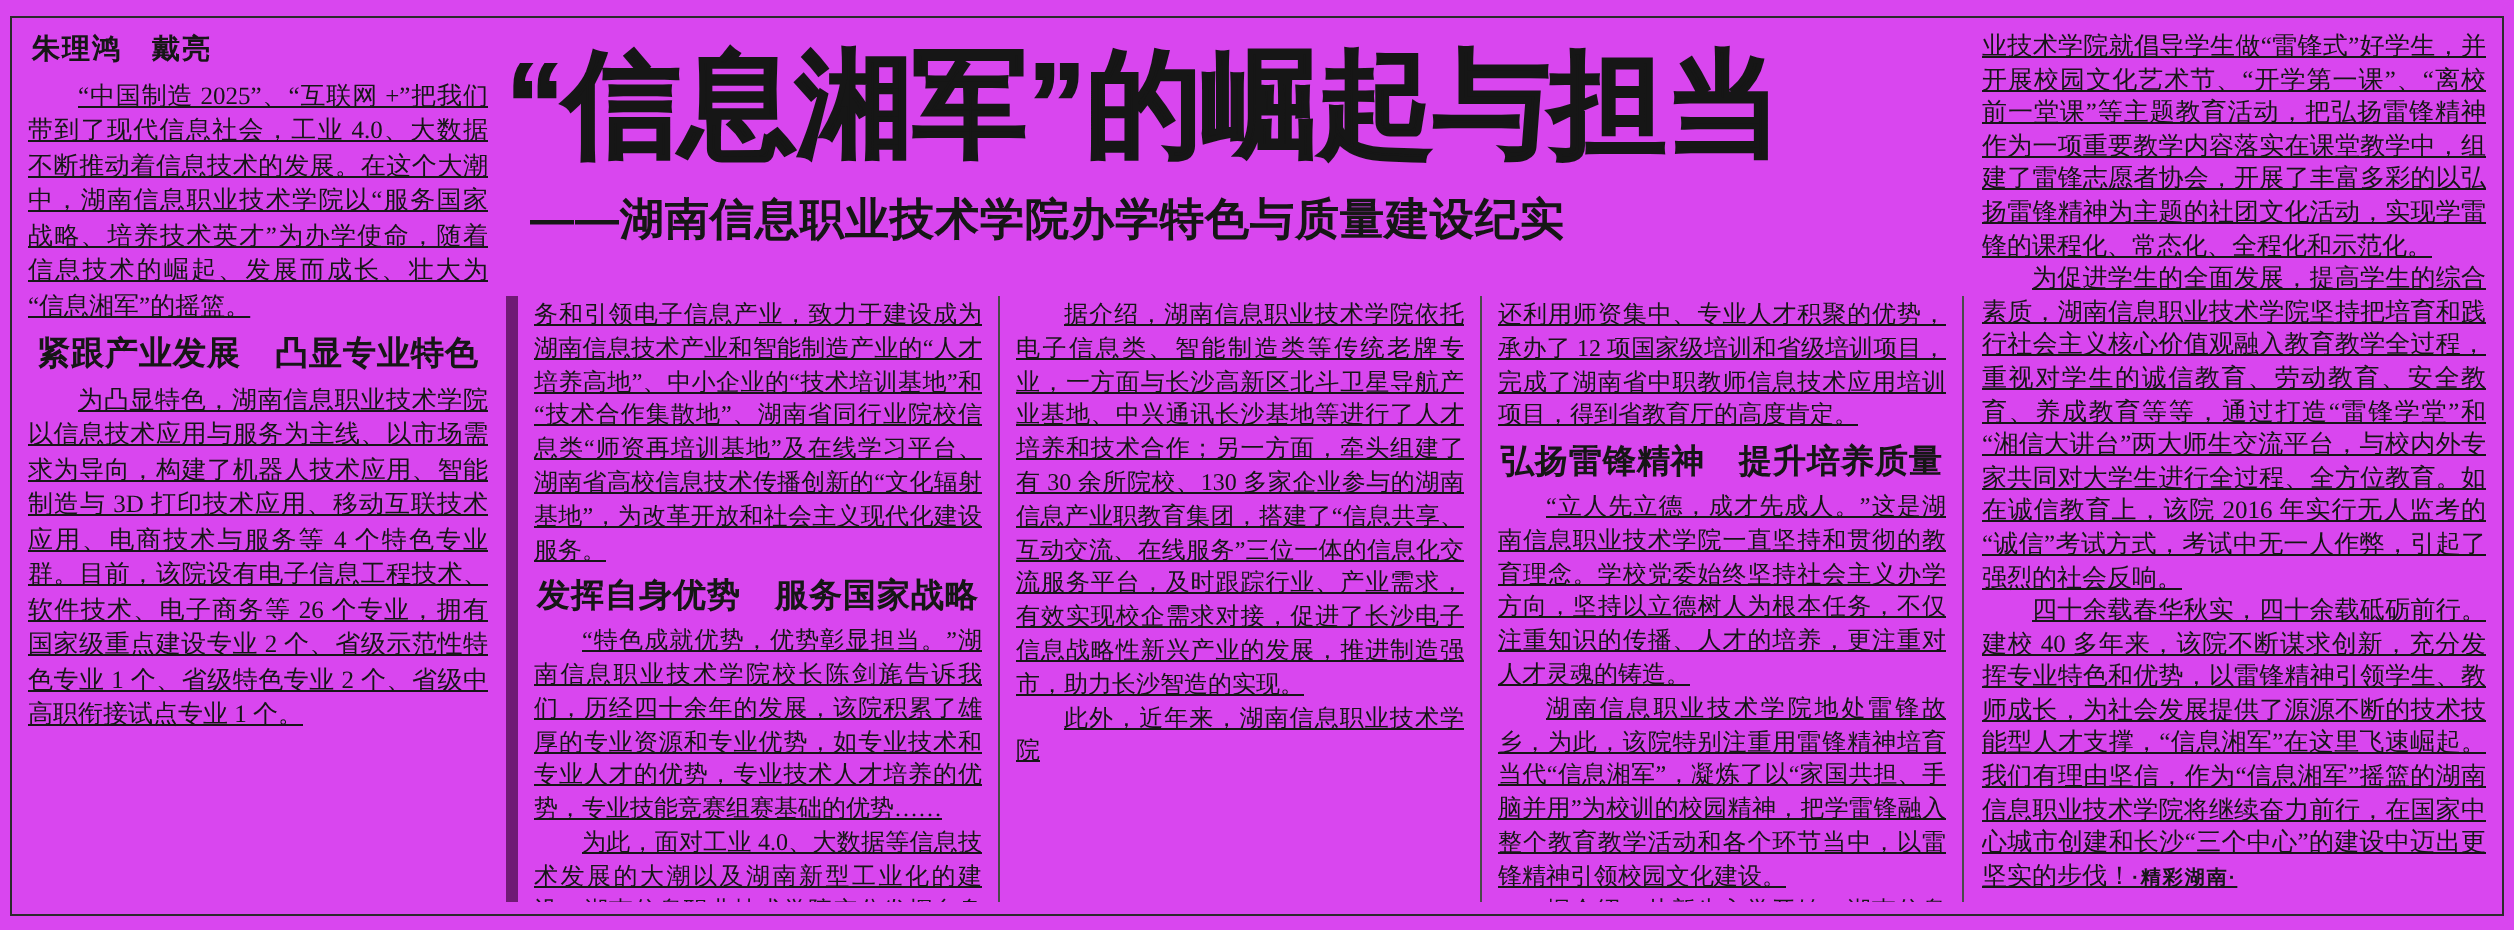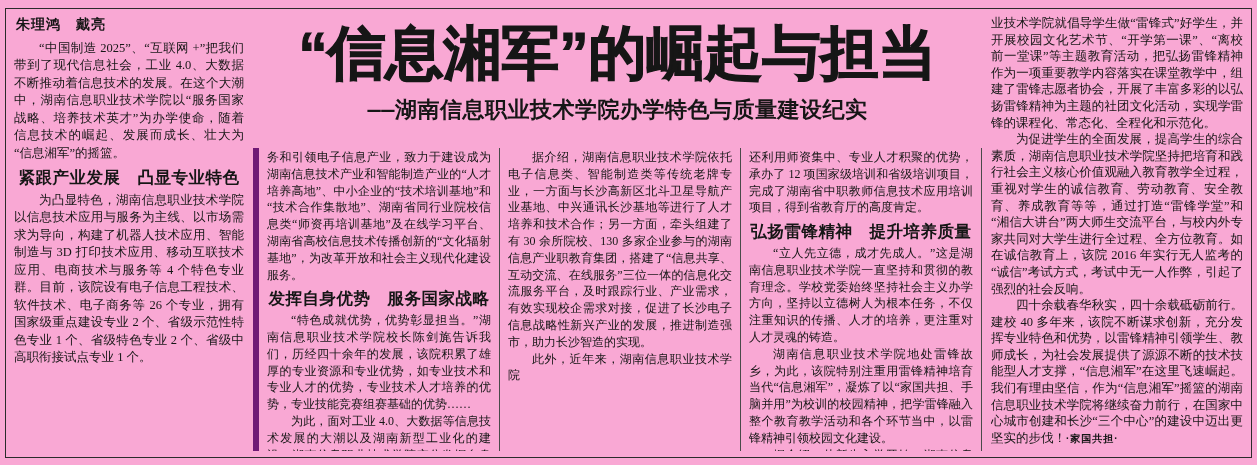--- a/index.html
+++ b/index.html
@@ -1,51 +1,51 @@
 <!DOCTYPE html>
 <html lang="zh"><head>
 <meta charset="utf-8">
 <style>
   html,body { margin:0; padding:0; background:#e8e8e6; }
   .paper {
-    position:relative; width:1257px; height:465px; background:#f9a8d4;
+    position:relative; width:1257px; height:465px; background:#d946ef;
     font-family:"Liberation Serif","DejaVu Serif",serif; color:#161616;
     overflow:hidden;
   }
   .frame {
     position:absolute; top:8px; left:5px; right:5px; bottom:7px;
     border:1px solid #2b2b2b; padding:6px 8px; box-sizing:border-box;
     display:flex; overflow:hidden;
   }
-  p { margin:0; text-align:justify; }
+  p { margin:0; text-align:justify;text-decoration:underline; }
   .ind { text-indent:2em; }
   .col { overflow:hidden; }
   .c1 { flex:none; width:230px; font-size:12.5px; line-height:17.5px; }
   .mid { flex:1 1 auto; min-width:0; margin:0 9px; display:flex; flex-direction:column; overflow:hidden; }
   .c5 { flex:none; width:252px; font-size:12.5px; line-height:16.6px; }
   .byline {
     font-family:"Liberation Sans","DejaVu Sans",sans-serif;
     font-weight:bold; font-size:14px; margin:1px 0 6px 2px; letter-spacing:1px;
   }
   h3 {
     font-family:"Liberation Sans","DejaVu Sans",sans-serif;
     font-size:16.5px; font-weight:bold; text-align:center;
     margin:7px 0 5px; white-space:nowrap; letter-spacing:0.5px;
   }
   .headline {
     flex:none; height:118px; display:flex; flex-direction:column;
-    align-items:center; justify-content:center;
+    justify-content:center;
   }
   .headline h1 {
     margin:0; font-family:"Liberation Sans","DejaVu Sans",sans-serif;
     font-size:58px; line-height:1.05; font-weight:900; white-space:nowrap;
     -webkit-text-stroke:1.2px currentColor;
   }
   .headline h2 {
-    margin:12px 0 0; font-family:Liberation Mono, monospace;
+    margin:12px 12px 0; font-family:Liberation Sans, sans-serif;
     font-size:22px; font-weight:700; white-space:nowrap; letter-spacing:0.5px;
   }
   .midcols {
     flex:1 1 auto; display:flex; margin-top:15px; overflow:hidden;
     border-left:6px solid #701a75; border-right:1px solid #4a4a4a;
     font-size:12px; line-height:16.8px;
   }
   .mcol { flex:1 1 0; min-width:0; padding:1px 8px; overflow:hidden; }
   .vr { flex:none; width:1px; background:#4a4a4a; }
   .tag {
@@ -91,17 +91,17 @@
           <p class="ind">“立人先立德，成才先成人。”这是湖南信息职业技术学院一直坚持和贯彻的教育理念。学校党委始终坚持社会主义办学方向，坚持以立德树人为根本任务，不仅注重知识的传播、人才的培养，更注重对人才灵魂的铸造。</p>
           <p class="ind">湖南信息职业技术学院地处雷锋故乡，为此，该院特别注重用雷锋精神培育当代“信息湘军”，凝炼了以“家国共担、手脑并用”为校训的校园精神，把学雷锋融入整个教育教学活动和各个环节当中，以雷锋精神引领校园文化建设。</p>
           <p class="ind">据介绍，从新生入学开始，湖南信息职</p>
         </div>
       </div>
     </div>
 
     <div class="col c5">
       <p>业技术学院就倡导学生做“雷锋式”好学生，并开展校园文化艺术节、“开学第一课”、“离校前一堂课”等主题教育活动，把弘扬雷锋精神作为一项重要教学内容落实在课堂教学中，组建了雷锋志愿者协会，开展了丰富多彩的以弘扬雷锋精神为主题的社团文化活动，实现学雷锋的课程化、常态化、全程化和示范化。</p>
       <p class="ind">为促进学生的全面发展，提高学生的综合素质，湖南信息职业技术学院坚持把培育和践行社会主义核心价值观融入教育教学全过程，重视对学生的诚信教育、劳动教育、安全教育、养成教育等等，通过打造“雷锋学堂”和“湘信大讲台”两大师生交流平台，与校内外专家共同对大学生进行全过程、全方位教育。如在诚信教育上，该院 2016 年实行无人监考的“诚信”考试方式，考试中无一人作弊，引起了强烈的社会反响。</p>
-      <p class="ind"><span>四十余载春华秋实，四十余载砥砺前行。建校 40 多年来，该院不断谋求创新，充分发挥专业特色和优势，以雷锋精神引领学生、教师成长，为社会发展提供了源源不断的技术技能型人才支撑，“信息湘军”在这里飞速崛起。我们有理由坚信，作为“信息湘军”摇篮的湖南信息职业技术学院将继续奋力前行，在国家中心城市创建和长沙“三个中心”的建设中迈出更坚实的步伐！</span><span class="tag">·家国共担·</span></p>
+      <p class="ind"><span>四十余载春华秋实，四十余载砥砺前行。建校 40 多年来，该院不断谋求创新，充分发挥专业特色和优势，以雷锋精神引领学生、教师成长，为社会发展提供了源源不断的技术技能型人才支撑，“信息湘军”在这里飞速崛起。我们有理由坚信，作为“信息湘军”摇篮的湖南信息职业技术学院将继续奋力前行，在国家中心城市创建和长沙“三个中心”的建设中迈出更坚实的步伐！</span><span class="tag">·精彩湖南·</span></p>
     </div>
 
   </div>
 </div>
 
 </body></html>

